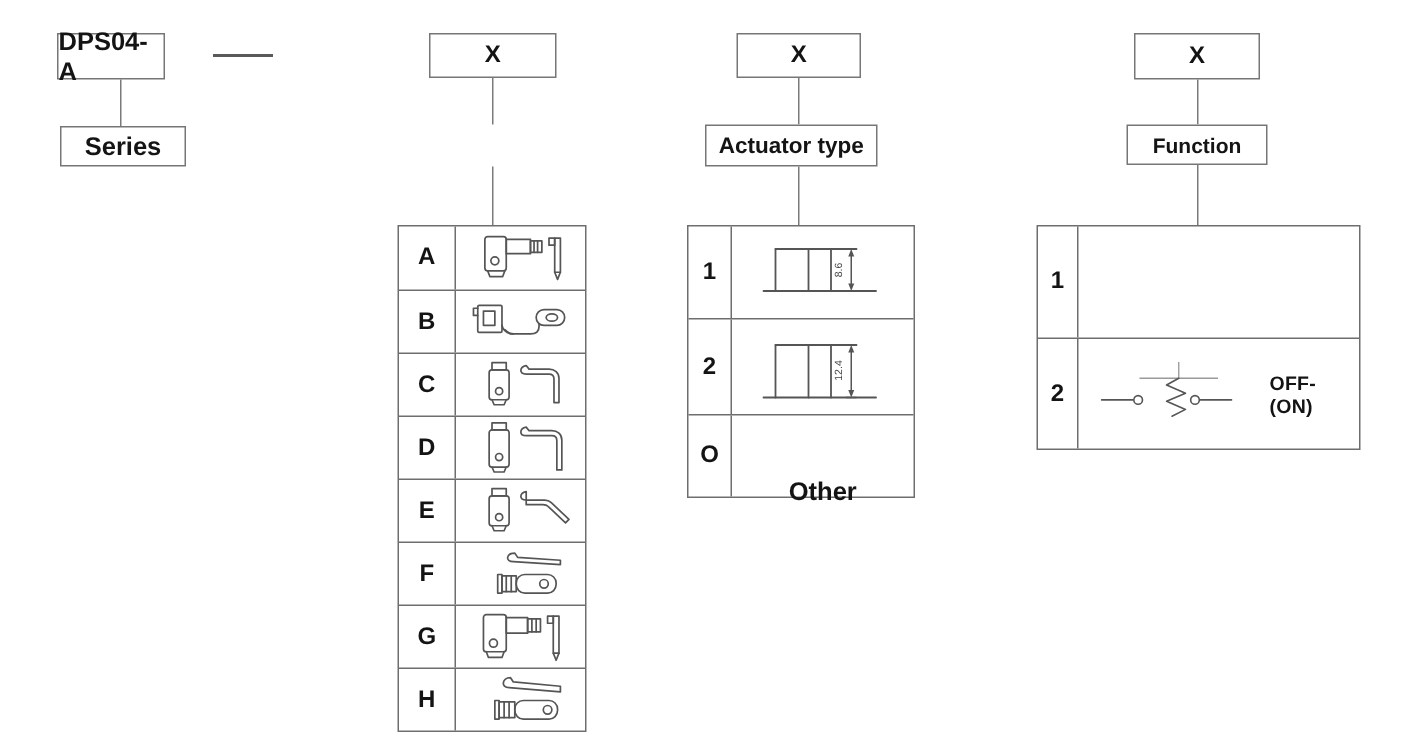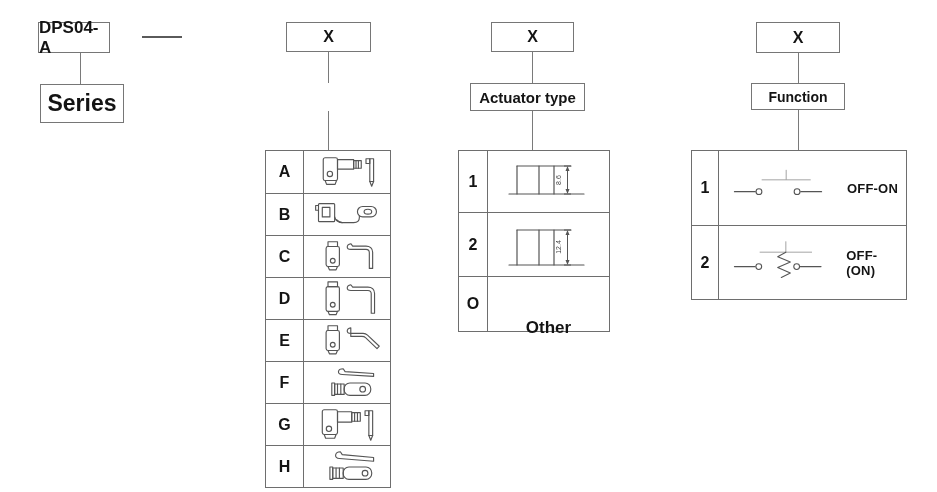--- a/index.html
+++ b/index.html
@@ -30,21 +30,21 @@
 </head>
 <body>
 
 <div class="canvas">
 
   <div class="box" style="left:38px;top:22px;width:72px;height:31px;font-size:17px;">
     <span>DPS04-A</span>
   </div>
   <div class="dash" style="left:142px;top:36px;width:40px;"></div>
   <div class="vline" style="left:80px;top:53px;height:31px;"></div>
-  <div class="box" style="left:40px;top:84px;width:84px;height:39px;font-size:23px;">
+  <div class="box" style="left:40px;top:84px;width:84px;height:27px;font-size:17px;">
     <span>Series</span>
   </div>
 
   <div class="box" style="left:286px;top:22px;width:85px;height:30px;font-size:16px;">
     <span>X</span>
   </div>
   <div class="vline" style="left:328px;top:52px;height:31px;"></div>
   <div class="vline" style="left:328px;top:111px;height:39px;"></div>
 
   <div class="tbl" style="left:265px;top:150px;width:126px;">
@@ -223,30 +223,20 @@
   <div class="vline" style="left:798px;top:53px;height:30px;"></div>
   <div class="box" style="left:751px;top:83px;width:94px;height:27px;font-size:14px;">
     <span>Function</span>
   </div>
   <div class="vline" style="left:798px;top:110px;height:40px;"></div>
 
   <div class="tbl" style="left:691px;top:150px;width:216px;">
 
     <div class="row" style="height:74px;">
       <div class="codecell" style="width:27px;">1</div>
-      <div class="fcell">
-        <svg width="118" height="52" viewBox="0 0 130 52" style="margin-left:10px;">
-          <path class="thin" d="M63,6 V17 M36,17 H90"></path>
-          <path class="ln" d="M6,30 H29"></path>
-          <circle class="ln" cx="33" cy="30" r="3.2"></circle>
-          <circle class="ln" cx="75" cy="30" r="3.2"></circle>
-          <path class="ln" d="M79,30 H102"></path>
-        </svg>
-        <span class="flabel">OFF-ON</span>
-      </div>
     </div>
 
     <div class="row" style="height:74px;">
       <div class="codecell" style="width:27px;">2</div>
       <div class="fcell">
         <svg width="118" height="52" viewBox="0 0 130 52" style="margin-left:10px;">
           <path class="thin" d="M63,2 V14 M34,14 H92"></path>
           <path class="ln" d="M6,30 H29"></path>
           <circle class="ln" cx="33" cy="30" r="3.2"></circle>
           <circle class="ln" cx="75" cy="30" r="3.2"></circle>

